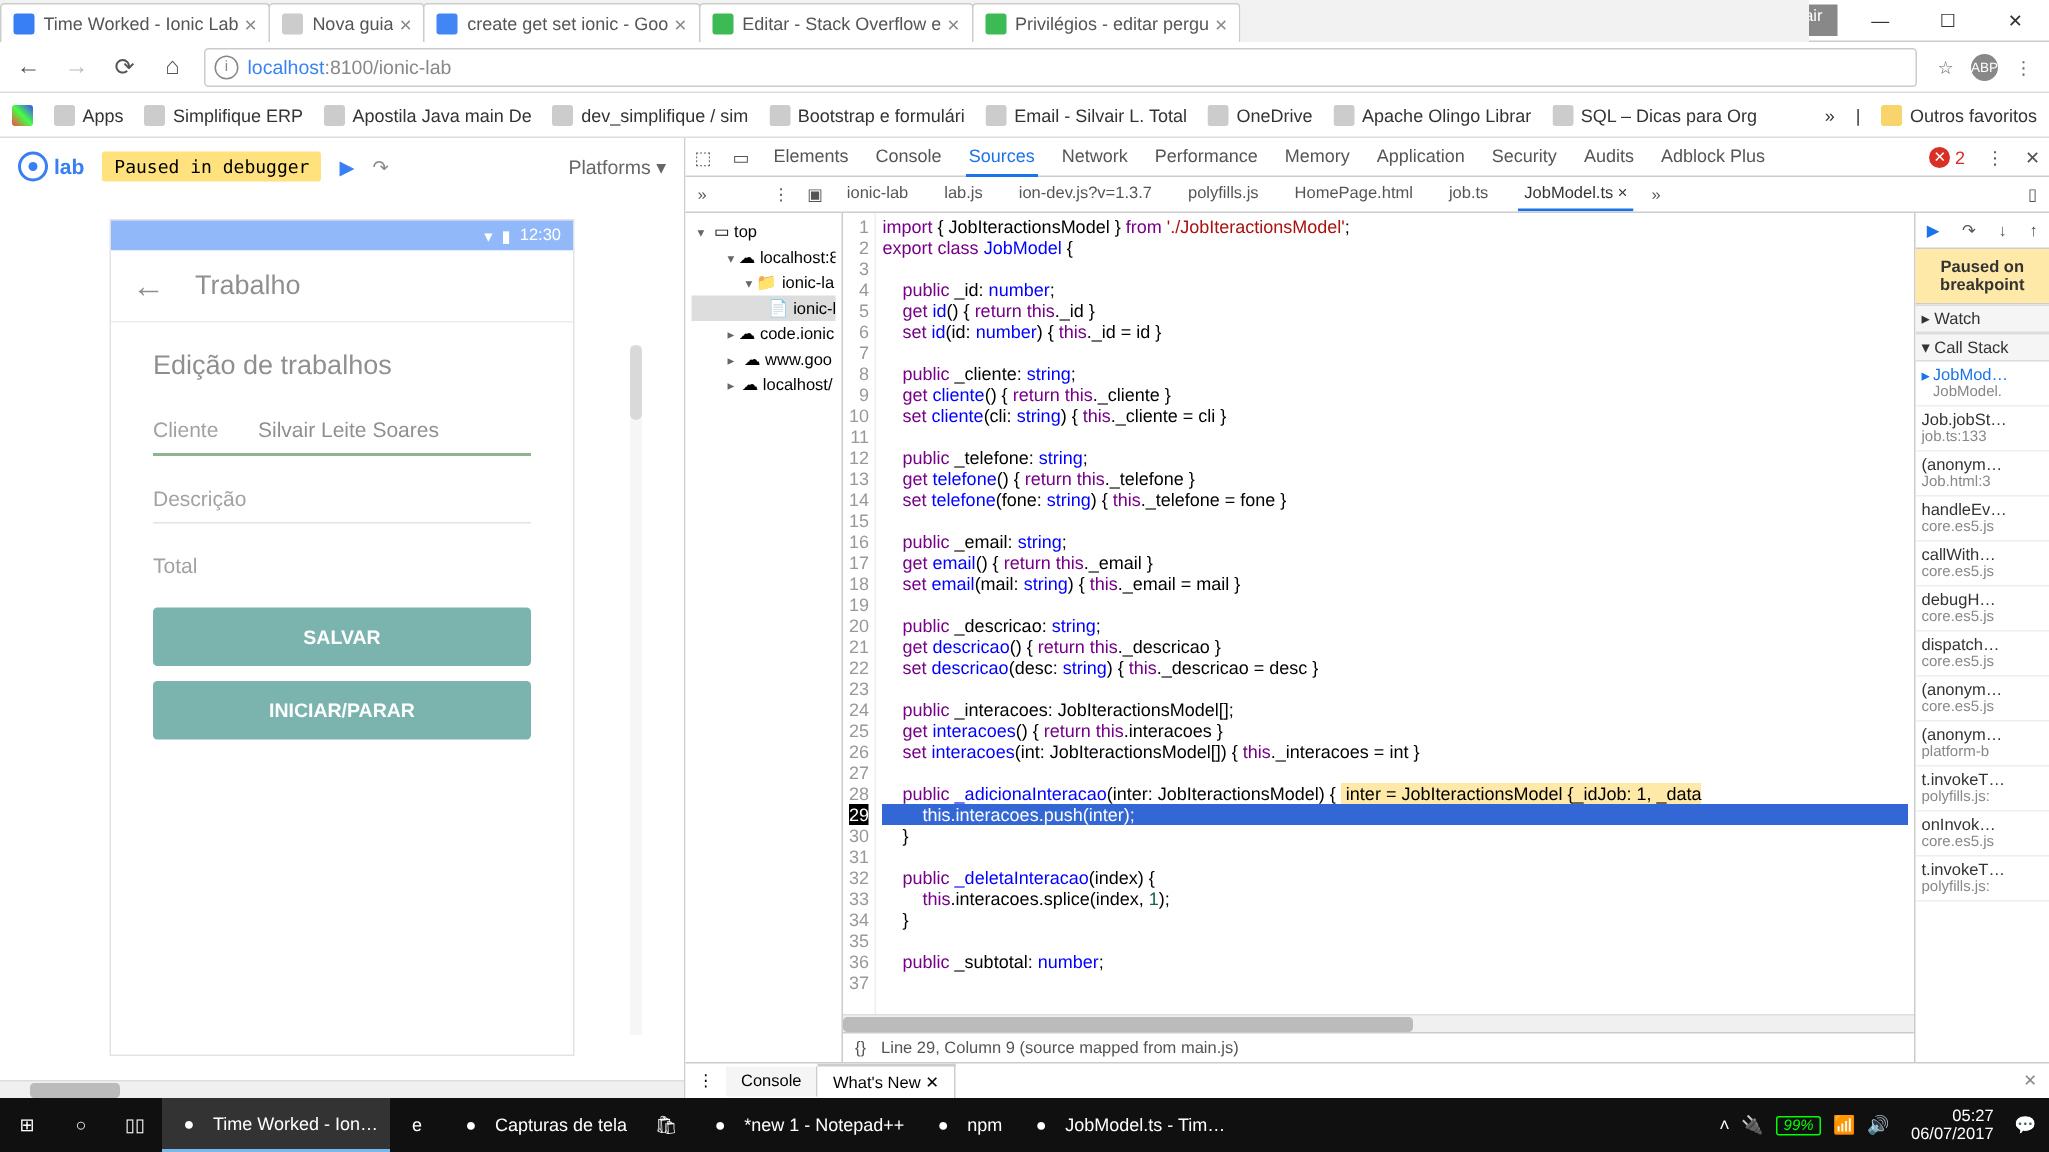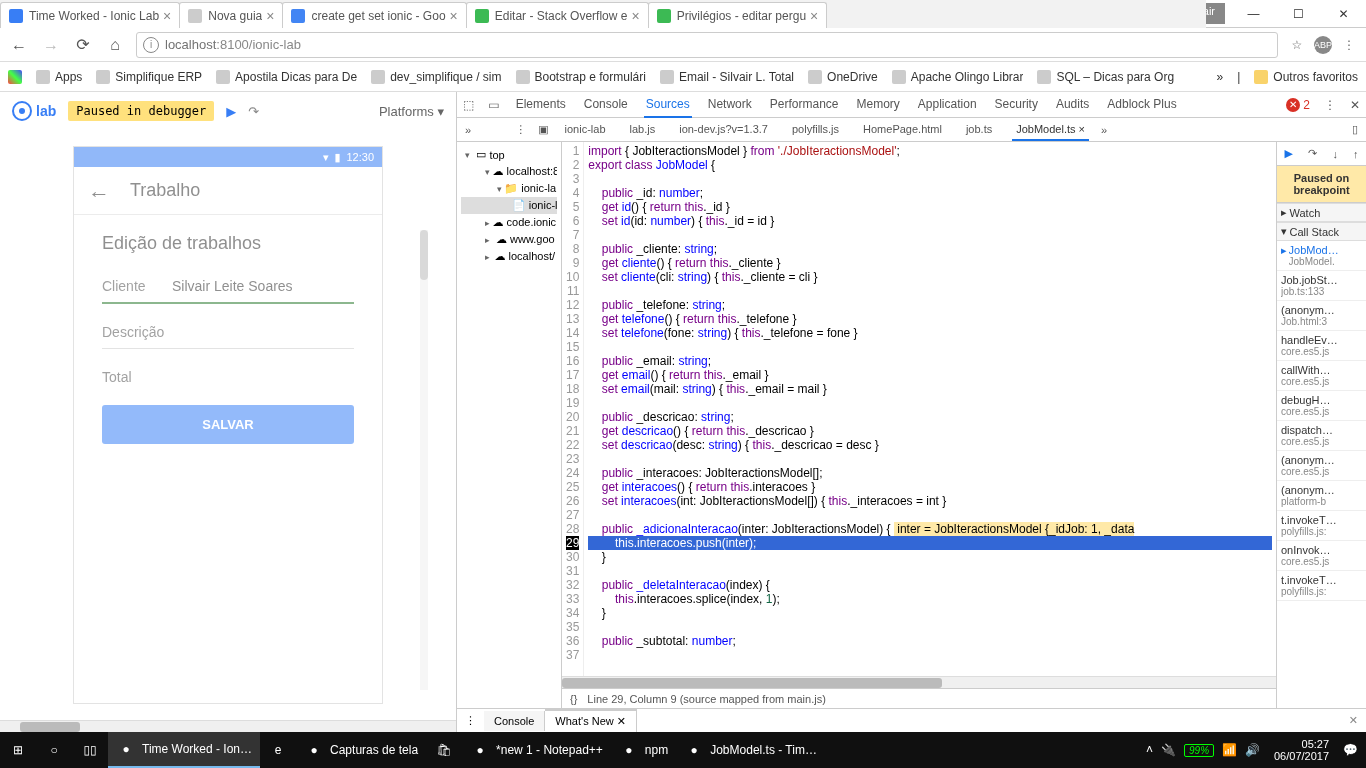--- a/index.html
+++ b/index.html
@@ -19,21 +19,21 @@
 .tab .favicon { width: 14px; height: 14px; margin-right: 6px; flex-shrink: 0; border-radius: 2px; }
 .tab .tab-title { flex: 1; white-space: nowrap; overflow: hidden; text-overflow: ellipsis; }
 .tab .tab-close { margin-left: 4px; color: #888; font-size: 14px; }
 .tab-new { width: 24px; text-align: center; color: #888; }
 
 
 .addrbar { height: 34px; display: flex; align-items: center; padding: 0 8px; gap: 10px; border-bottom: 1px solid #ddd; }
 .nav-btn { width: 22px; height: 22px; display: flex; align-items: center; justify-content: center; color: #555; font-size: 16px; border-radius: 50%; }
 .omnibox { flex: 1; display: flex; align-items: center; border: 1px solid #ccc; border-radius: 3px; height: 26px; padding: 0 6px; font-size: 13px; }
 .omnibox .info-icon { width: 16px; height: 16px; border: 1px solid #888; border-radius: 50%; display: flex; align-items: center; justify-content: center; font-size: 10px; color: #888; margin-right: 6px; }
-.omnibox .url-host { color: #737373; }
+.omnibox .url-host { color: #3b82f6; }
 .omnibox .url-path { color: #888; }
 .addr-icons { display: flex; gap: 8px; align-items: center; }
 .addr-icon { width: 18px; height: 18px; display: flex; align-items: center; justify-content: center; color: #666; }
 
 
 .bookmarks { height: 30px; display: flex; align-items: center; padding: 0 8px; gap: 14px; border-bottom: 1px solid #ddd; font-size: 12px; color: #333; }
 .bookmark { display: flex; align-items: center; gap: 5px; white-space: nowrap; max-width: 160px; overflow: hidden; text-overflow: ellipsis; }
 .bm-icon { width: 14px; height: 14px; background: #ccc; border-radius: 2px; flex-shrink: 0; }
 
 
@@ -51,21 +51,21 @@
 .dim-overlay { position:absolute; inset:0; background: rgba(255,255,255,0.45); z-index: 5; pointer-events:none; }
 .phone { width: 310px; background: #fff; border: 1px solid #ccc; display: flex; flex-direction: column; }
 .statusbar { height: 20px; background: #387ef5; color: #fff; display: flex; justify-content: flex-end; align-items: center; padding: 0 8px; font-size: 11px; gap: 6px; }
 .appbar { height: 48px; background: #fff; border-bottom: 1px solid #ddd; display: flex; align-items: center; padding: 0 14px; font-size: 18px; color: #333; gap: 20px; }
 .form-area { padding: 10px 28px; }
 .form-title { font-size: 18px; color: #333; margin: 8px 0 16px; }
 .field-row { display: flex; border-bottom: 2px solid #2e7d32; padding: 8px 0; align-items: center; margin-bottom: 12px; }
 .field-row.gray { border-bottom: 1px solid #ccc; }
 .field-label { width: 70px; color: #555; font-size: 14px; }
 .field-value { color: #333; font-size: 14px; }
-.btn-primary { background: #3b82f6; color: #fff; text-align: center; padding: 12px 0; border-radius: 3px; margin-bottom: 10px; font-weight: bold; font-size: 13px; }
+.btn-primary { background: #0f766e; color: #fff; text-align: center; padding: 12px 0; border-radius: 3px; margin-bottom: 10px; font-weight: bold; font-size: 13px; }
 .scrollbar-v { width: 8px; background: #eee; position: absolute; right: 28px; top: 100px; bottom: 30px; }
 .scrollbar-v .thumb { background: #bbb; border-radius: 4px; position:absolute; top:0; left:0; right:0; height:50px; }
 
 
 .devtools { flex: 1; display: flex; flex-direction: column; background: #fff; }
 .dt-tabs { height: 26px; border-bottom: 1px solid #ccc; display: flex; align-items: center; padding: 0 6px; gap: 14px; font-size: 12px; color: #555; }
 .dt-tabs .dt-tab { padding: 5px 2px; }
 .dt-tabs .dt-tab.active { color: #1a73e8; border-bottom: 2px solid #1a73e8; }
 .dt-tabs .spacer { flex: 1; }
 .dt-err { color: #d93025; display: flex; align-items: center; gap: 3px; }
@@ -191,21 +191,21 @@
       <div class="bookmark">
         <span class="bm-icon"></span>
         <span>Apps</span>
       </div>
       <div class="bookmark">
         <span class="bm-icon"></span>
         <span>Simplifique ERP</span>
       </div>
       <div class="bookmark">
         <span class="bm-icon"></span>
-        <span>Apostila Dicas para De</span>
+        <span>Apostila Java main De</span>
       </div>
       <div class="bookmark">
         <span class="bm-icon"></span>
         <span>dev_simplifique / sim</span>
       </div>
       <div class="bookmark">
         <span class="bm-icon"></span>
         <span>Bootstrap e formulári</span>
       </div>
       <div class="bookmark">
@@ -267,20 +267,21 @@
             <span class="field-label">Cliente</span>
             <span class="field-value">Silvair Leite Soares</span>
           </div>
           <div class="field-row gray">
             <span class="field-label">Descrição</span>
           </div>
           <div class="field-row gray" style="border:none">
             <span class="field-label">Total</span>
           </div>
           <div class="btn-primary">SALVAR</div>
+          <div class="btn-primary">INICIAR/PARAR</div>
         </div>
       </div>
     </div>
     <div class="scrollbar-h">
         <div class="thumb-h" style="left:20px;width:60px"></div>
       </div>
   </div>
 
   <div class="devtools">
     <div class="dt-tabs">

